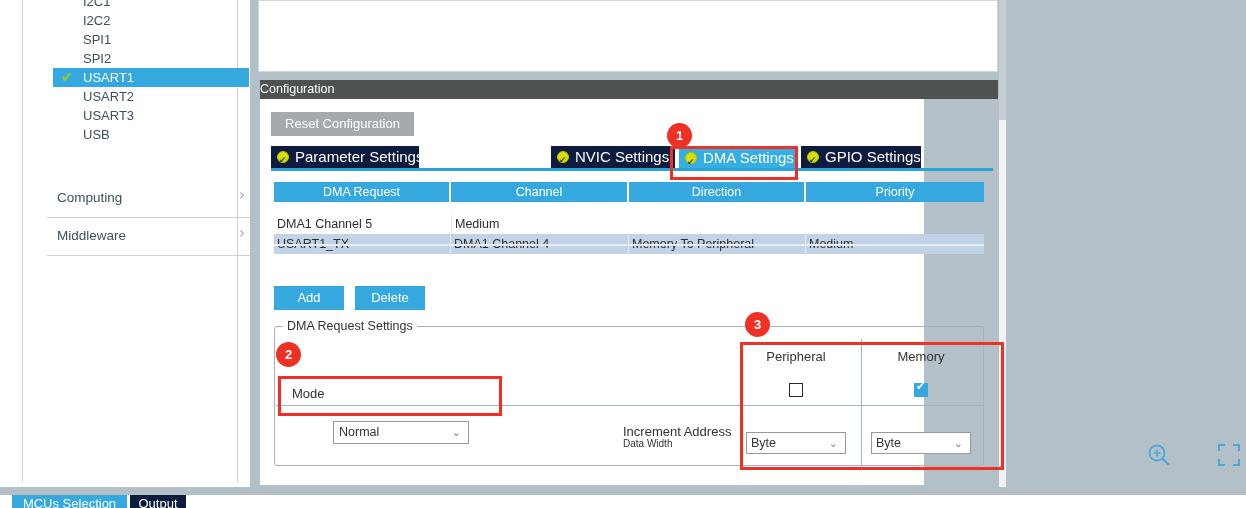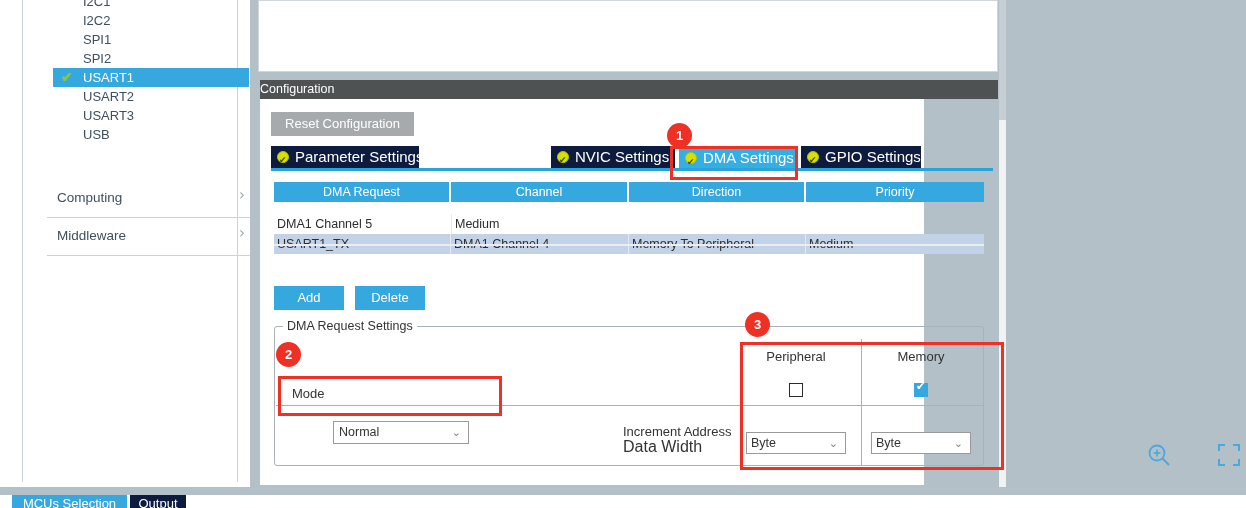--- a/index.html
+++ b/index.html
@@ -327,21 +327,21 @@
   #increment-address-label {
     position: absolute;
     left: 348px; top: 59px;
     font-size: 13px;
     color: #333333;
     margin-top: 38px;
   }
   #data-width-label {
     position: absolute;
     left: 348px; top: 111px;
-    font-size: 16px;
+    font-size: 10px;
     color: #333333;
   }
 
   .chk {
     position: absolute;
     top: 56px;
     width: 14px; height: 14px;
     box-sizing: border-box;
   }
   .chk.off {

